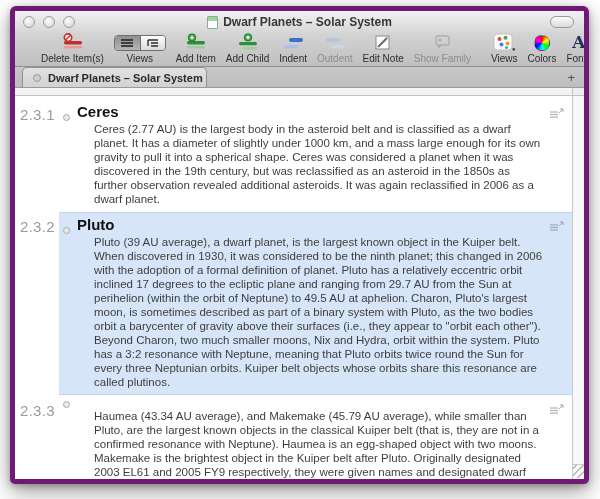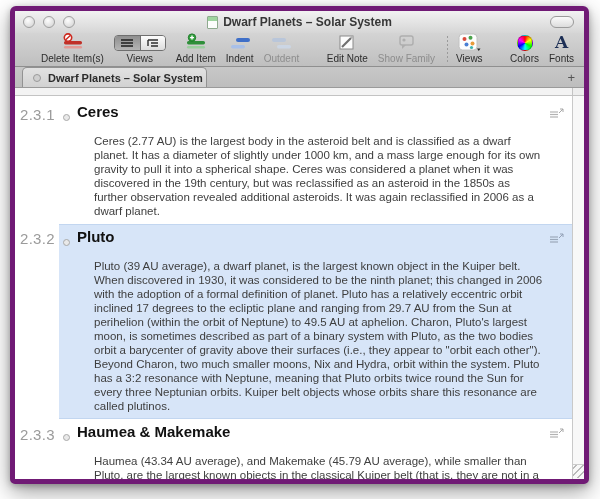--- a/index.html
+++ b/index.html
@@ -92,21 +92,21 @@
   .gutter { width:44px; flex:0 0 44px; padding:6px 0 0 5px; }
   .row-number { font-size:15px; color:#9b9b9b; letter-spacing:.3px; }
   .rowbody { flex:1; padding:3px 4px 5px 4px; position:relative; }
   .row.selected .rowbody { background:#d7e5f8;
     border-top:1px solid #c2d6f0; border-bottom:1px solid #c2d6f0; }
   .titleline { display:flex; align-items:flex-end; }
   .bullet { width:7px; height:7px; border-radius:50%; border:1px solid #a9a9a9;
     background:#e9e9e9; margin:2px 7px 0 0; flex:0 0 7px; }
   .rowtitle { font-size:15px; font-weight:bold; color:#111; line-height:18px; }
   .noteicon { position:absolute; right:8px; top:5px; opacity:.75; }
-  .notetext { margin:14px 24px 0 31px; font-size:11.5px; line-height:13.9px;
+  .notetext { margin:2px 24px 0 31px; font-size:11.5px; line-height:13.9px;
     color:#3e3e3e; }
 </style>
 </head>
 <body>
 
 <div class="window">
 
   <div class="titlebar">
     <div class="lights">
       <div class="light"></div>
@@ -165,20 +165,32 @@
           <rect x="4" y="8" width="18" height="3.4" rx="1.6" fill="#2f8f3a"></rect>
           <rect x="4" y="13" width="18" height="2.6" rx="1.3" fill="#9ccf9f"></rect>
           <circle cx="9" cy="4.6" r="3.7" fill="#35a340" stroke="#1f7a2a" stroke-width="1"></circle>
           <line x1="9" y1="2.6" x2="9" y2="6.6" stroke="#fff" stroke-width="1.4"></line>
           <line x1="7" y1="4.6" x2="11" y2="4.6" stroke="#fff" stroke-width="1.4"></line>
         </svg>
       </div>
       <span class="tlabel">Add Item</span>
     </div>
 
+    <div class="titem">
+      <div class="ticon">
+        <svg width="26" height="19">
+          <rect x="4" y="9" width="18" height="3.2" rx="1.6" fill="#2f8f3a"></rect>
+          <rect x="8" y="14" width="14" height="2.6" rx="1.3" fill="#9ccf9f"></rect>
+          <circle cx="13" cy="4.4" r="3.7" fill="#35a340" stroke="#1f7a2a" stroke-width="1"></circle>
+          <line x1="13" y1="2.4" x2="13" y2="6.4" stroke="#fff" stroke-width="1.4"></line>
+          <line x1="11" y1="4.4" x2="15" y2="4.4" stroke="#fff" stroke-width="1.4"></line>
+        </svg>
+      </div>
+      <span class="tlabel">Add Child</span>
+    </div>
 
     <div class="titem">
       <div class="ticon">
         <svg width="24" height="19">
           <rect x="8" y="5" width="14" height="4" rx="2" fill="#3f6fc8"></rect>
           <rect x="3" y="12" width="14" height="3.4" rx="1.7" fill="#a9c0e8"></rect>
         </svg>
       </div>
       <span class="tlabel">Indent</span>
     </div>
@@ -313,21 +325,20 @@
         </div>
       </div>
 
       <div class="row">
         <div class="gutter">
           <span class="row-number">2.3.3</span>
         </div>
         <div class="rowbody">
           <div class="titleline">
             <span class="bullet"></span>
-            <span class="rowtitle">Haumea &amp; Makemake</span>
           </div>
           <span class="noteicon">
             <svg width="15" height="11">
               <g stroke="#9a9a9a" stroke-width="1.2">
                 <line x1="1" y1="4" x2="9" y2="4"></line>
                   <line x1="1" y1="6.5" x2="9" y2="6.5"></line>
                   <line x1="1" y1="9" x2="9" y2="9"></line>
               </g>
               <path d="M10 5 L14 1 M14 1 L11 1 M14 1 L14 4" stroke="#8a8a8a" stroke-width="1" fill="none"></path>
             </svg>

